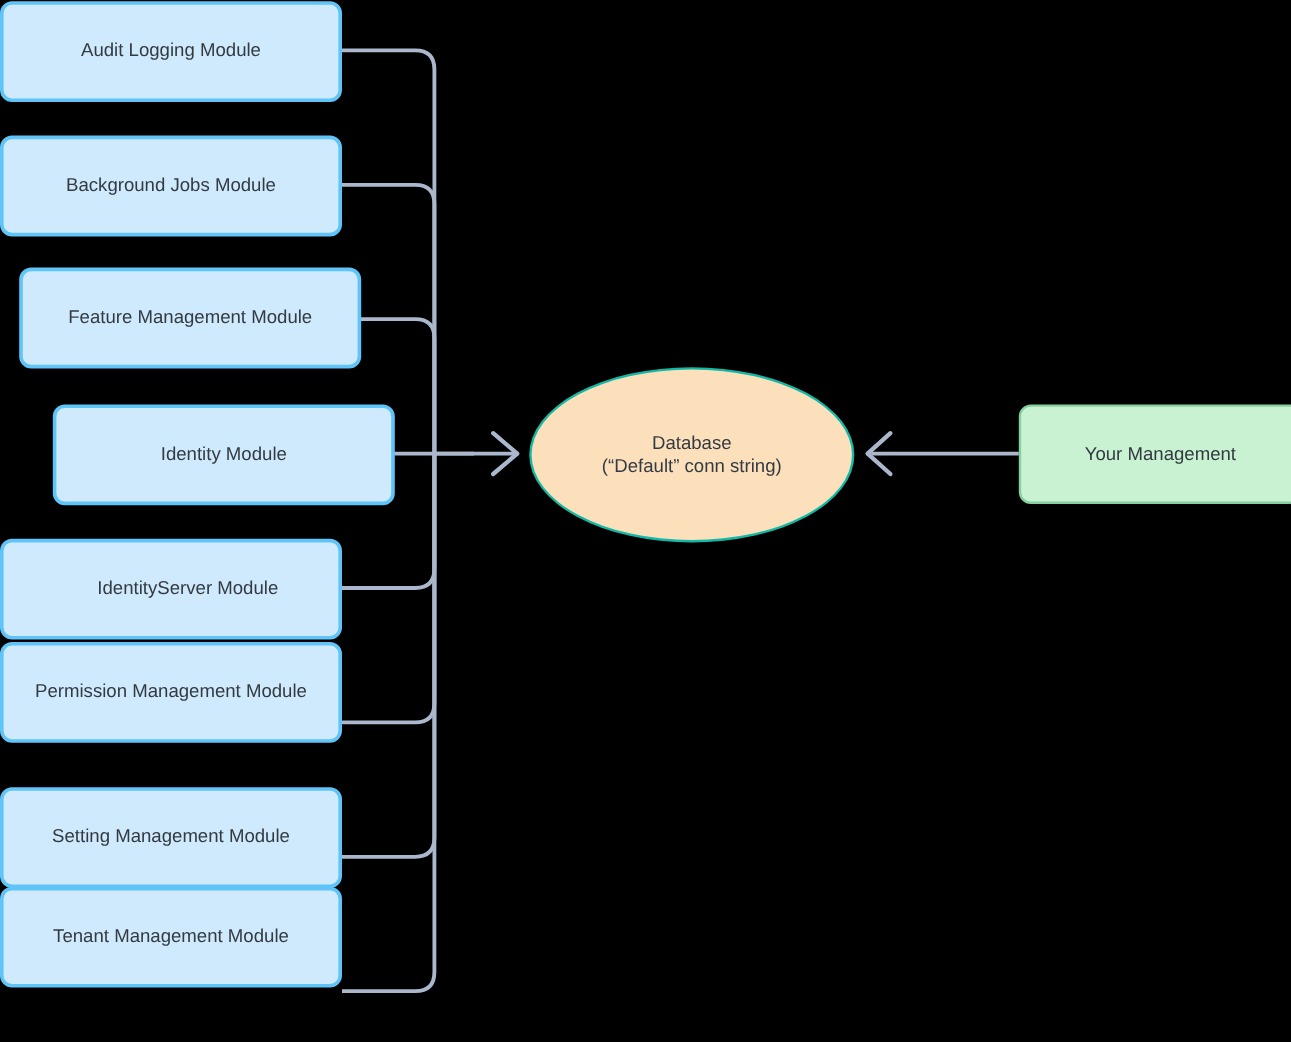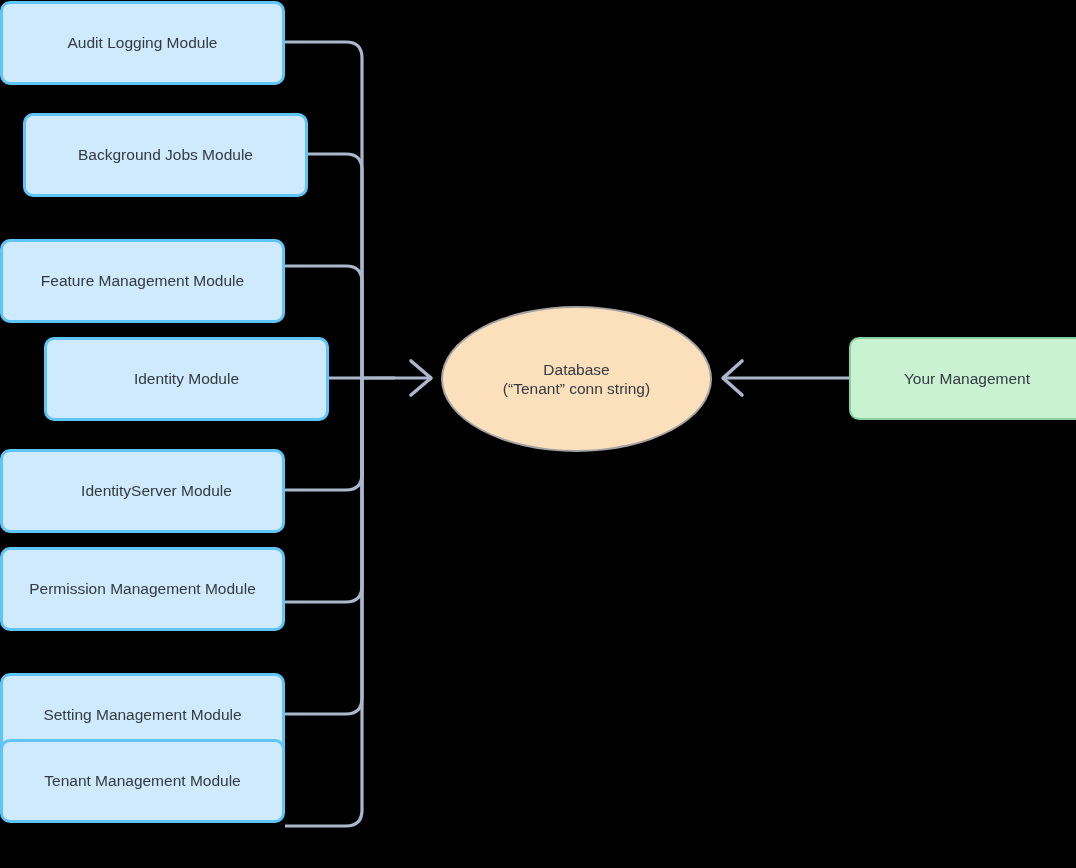--- a/index.html
+++ b/index.html
@@ -51,21 +51,21 @@
   }
   .module-label {
     display: block;
     padding: 0 14px;
   }
   #node-database {
     left: 441px;
     top: 306px;
     width: 271px;
     height: 146px;
-    border: 2px solid #a3a3a3;
+    border: 2px solid #14b8a6;
     border-radius: 50%;
     background: #fce0bb;
     color: #333a42;
     font-size: 15.5px;
     flex-direction: column;
   }
   #node-database .db-line {
     display: block;
   }
   #node-your-application {
@@ -113,50 +113,50 @@
       <polyline points="411,361 431,378 411,395"></polyline>
 
       <polyline points="742,361 723,378 742,395"></polyline>
     </g>
   </svg>
 
   <div class="node module-node" style="top:1px;">
     <span class="module-label">Audit Logging Module</span>
   </div>
 
-  <div class="node module-node" style="top:113px;margin-left:23px;">
+  <div class="node module-node" style="top:113px;">
     <span class="module-label">Background Jobs Module</span>
   </div>
 
-  <div class="node module-node" style="top:239px;">
+  <div class="node module-node" style="top:223px;margin-left:16px;">
     <span class="module-label">Feature Management Module</span>
   </div>
 
   <div class="node module-node" style="top:337px;margin-left:44px;">
     <span class="module-label">Identity Module</span>
   </div>
 
   <div class="node module-node" style="top:449px;padding-left:28px;">
     <span class="module-label">IdentityServer Module</span>
   </div>
 
-  <div class="node module-node" style="top:547px;">
+  <div class="node module-node" style="top:535px;">
     <span class="module-label">Permission Management Module</span>
   </div>
 
-  <div class="node module-node" style="top:673px;">
+  <div class="node module-node" style="top:656px;">
     <span class="module-label">Setting Management Module</span>
   </div>
 
   <div class="node module-node" style="top:739px;">
     <span class="module-label">Tenant Management Module</span>
   </div>
 
   <div class="node" id="node-database">
     <span class="db-line">Database</span>
-    <span class="db-line">(“Tenant” conn string)</span>
+    <span class="db-line">(“Default” conn string)</span>
   </div>
 
   <div class="node" id="node-your-application">
     <span class="module-label">Your Management</span>
   </div>
 
 </div>
 
 </body></html>

